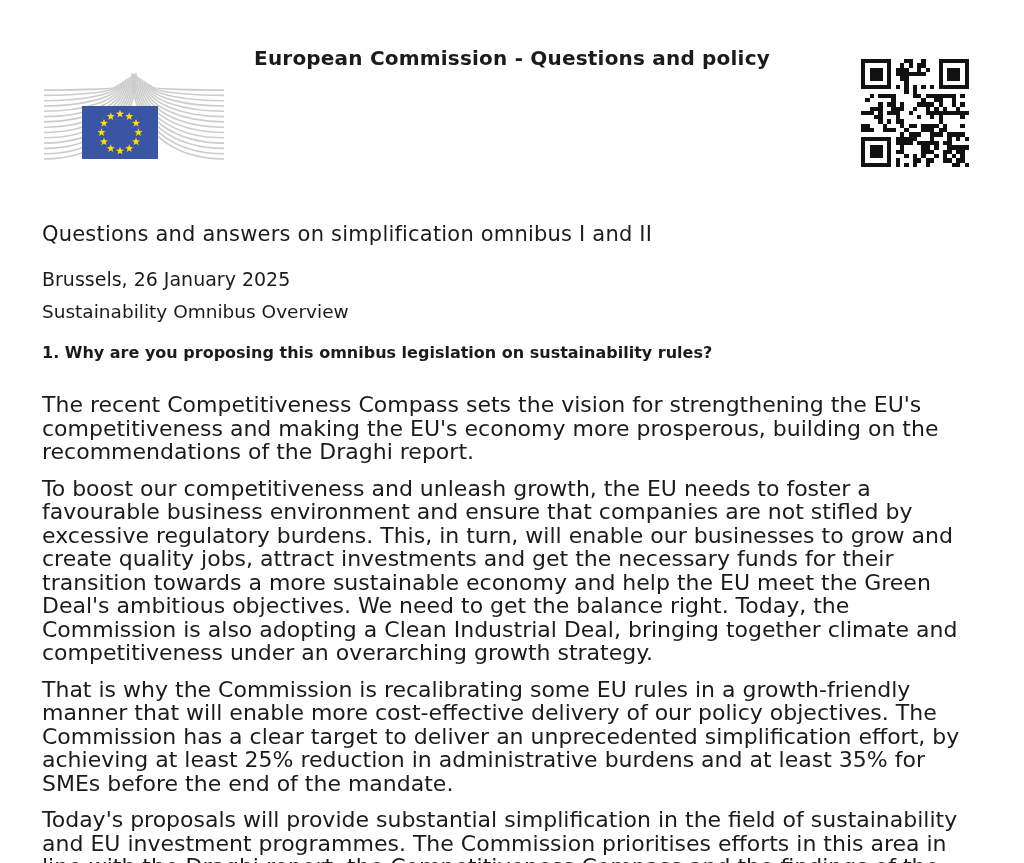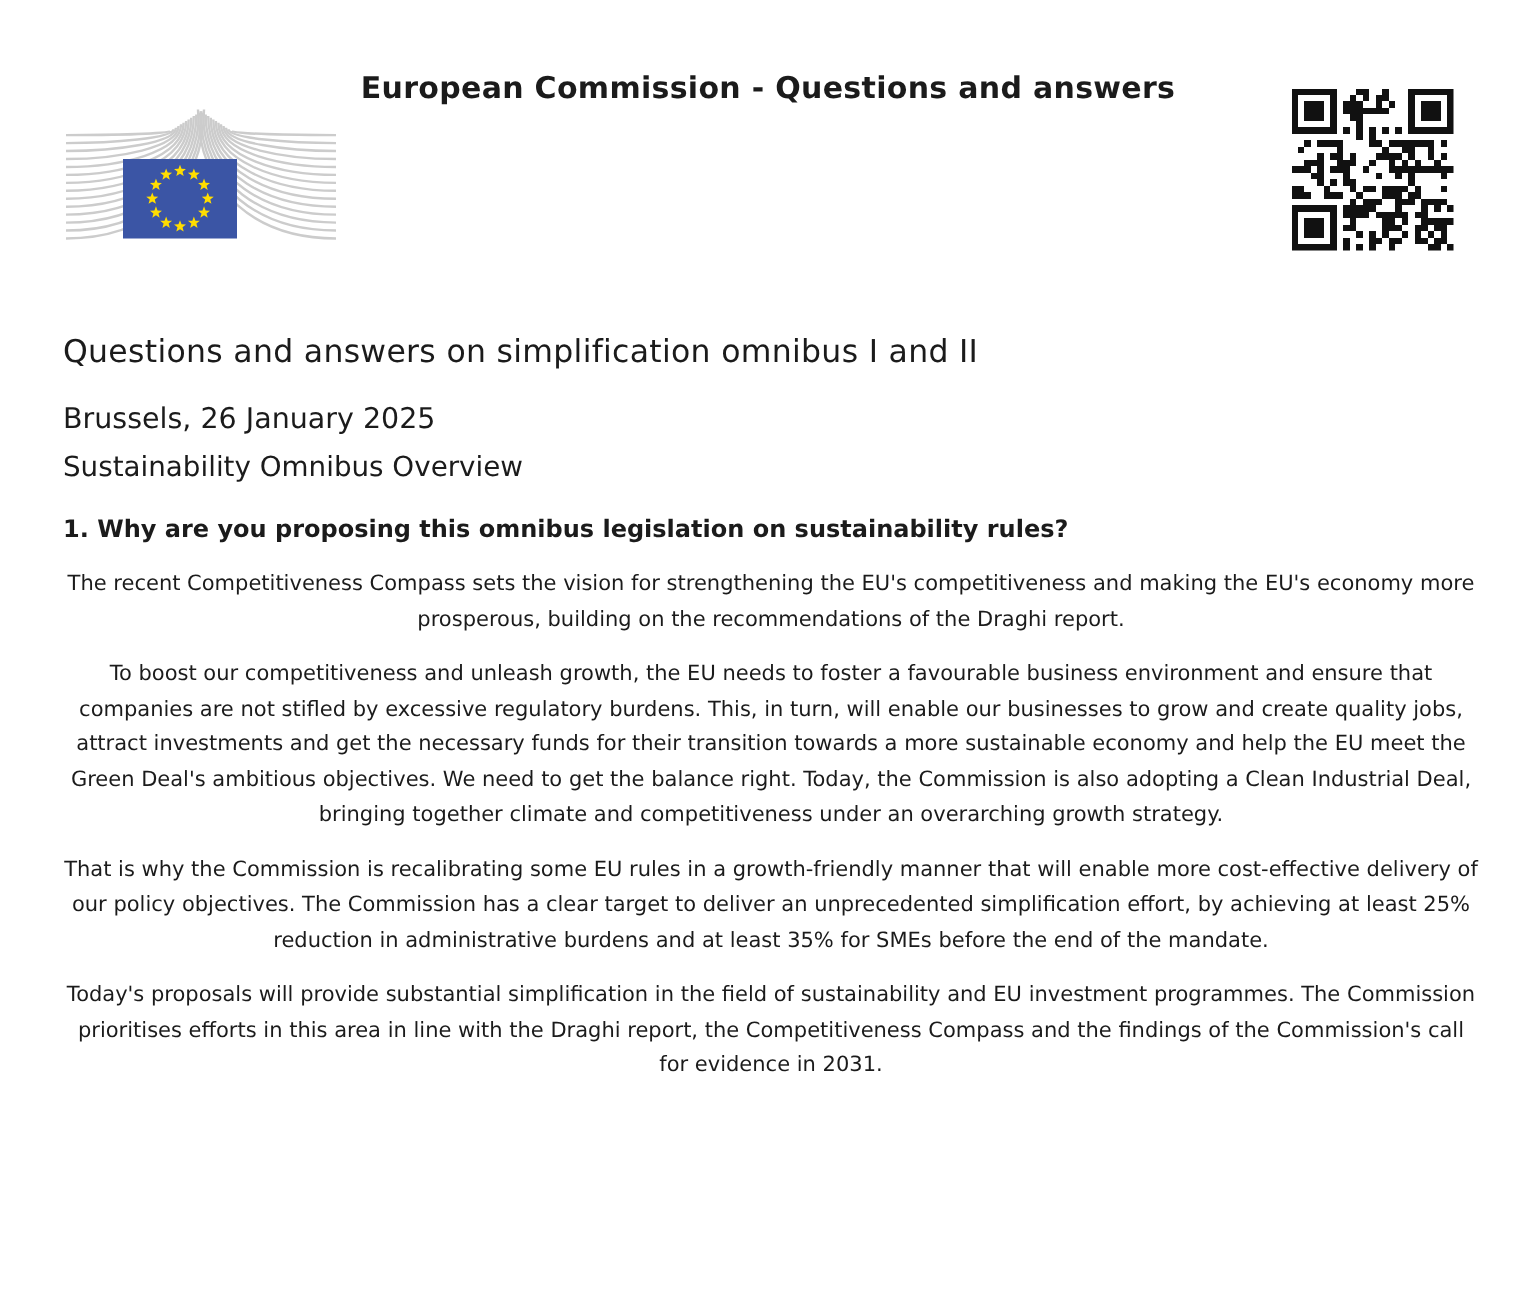--- a/index.html
+++ b/index.html
@@ -25,33 +25,32 @@
     font-size: 21px; line-height: 26px; font-weight: normal;
     margin: 0 0 20px 0; letter-spacing: 0.2px;
   }
   .dateline { font-size: 19px; line-height: 25px; margin: 0 0 8px 0; }
   .content h2 {
     font-size: 18.5px; line-height: 24px; font-weight: normal;
     margin: 0 0 18px 0;
   }
   .content h3 {
     font-size: 16px; line-height: 21px; font-weight: bold;
-    margin: 0 0 15px 0;
+    margin: 0 0 30px 0;
   }
   .content p {
-    font-size: 14px; line-height: 23.5px;
+    font-size: 22px; line-height: 23.5px;
     margin: 0 0 13px 0;
-    text-align: center;
   }
 </style>
 </head>
 <body>
 
 <header>
-  <div class="masthead">European Commission - Questions and answers</div>
+  <div class="masthead">European Commission - Questions and policy</div>
 
   <svg class="logo" id="ec-logo" width="184" height="90" viewBox="0 0 184 90">
       <g>
         <path d="M 2 88 C 54 88 94 57.900000000000006 94 2" fill="none" stroke="#cccccc" stroke-width="1.6"></path>
         <path d="M 2 82.7 C 52.3 82.7 92.3 54.84 92.3 3.1" fill="none" stroke="#cccccc" stroke-width="1.6"></path>
         <path d="M 2 77.4 C 50.599999999999994 77.4 90.6 51.78 90.6 4.2" fill="none" stroke="#cccccc" stroke-width="1.6"></path>
         <path d="M 2 72.1 C 48.900000000000006 72.1 88.9 48.72 88.9 5.300000000000001" fill="none" stroke="#cccccc" stroke-width="1.6"></path>
         <path d="M 2 66.8 C 47.2 66.8 87.2 45.66 87.2 6.4" fill="none" stroke="#cccccc" stroke-width="1.6"></path>
         <path d="M 2 61.5 C 45.5 61.5 85.5 42.6 85.5 7.5" fill="none" stroke="#cccccc" stroke-width="1.6"></path>
         <path d="M 2 56.2 C 43.8 56.2 83.8 39.540000000000006 83.8 8.600000000000001" fill="none" stroke="#cccccc" stroke-width="1.6"></path>

